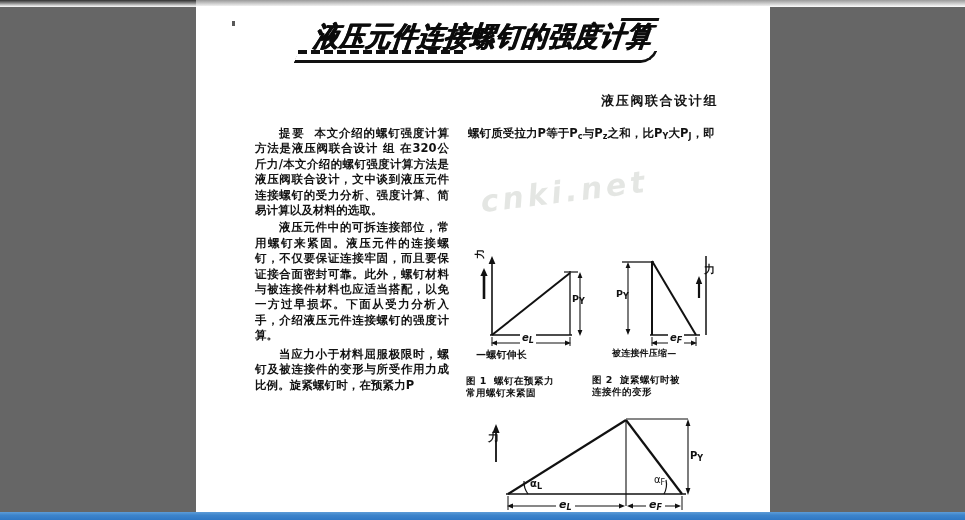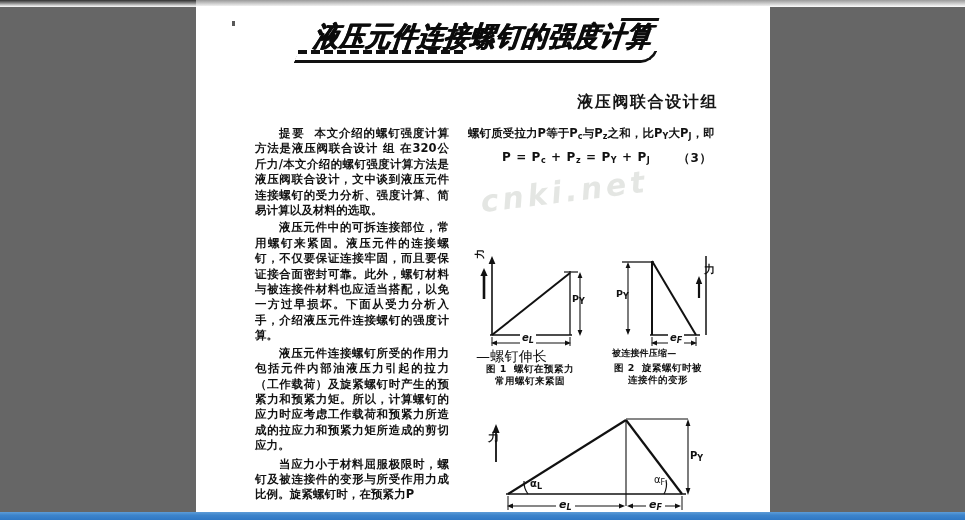--- a/index.html
+++ b/index.html
@@ -59,21 +59,21 @@
     position:absolute;left:102px;top:44px;width:165px;height:4px;
     background:repeating-linear-gradient(to right,#111 0 9px,transparent 9px 13px);
   }
   #title-tick{
     position:absolute;left:425px;top:12px;width:38px;height:3px;background:#111;
     transform:skewX(-14deg);
   }
 
   #byline{
     position:absolute;right:52px;top:86px;
-    font-size:16px;font-weight:700;letter-spacing:1.6px;color:#151515;
+    font-size:13px;font-weight:700;letter-spacing:1.6px;color:#151515;
   }
 
   
   .col{position:absolute;}
   #col-left{left:59px;top:120px;width:194px;}
   #col-right{left:272px;top:120px;width:250px;}
 
   p.body{
     margin:0 0 2px 0;
     font-size:11.5px;
@@ -114,23 +114,24 @@
     letter-spacing:4px;
     transform:rotate(-7deg);
     pointer-events:none;user-select:none;
     white-space:nowrap;
   }
 
   
   .fig{position:absolute;}
   .fig svg{display:block;}
   .figcap{
-    position:absolute;text-align:center;
+    position:absolute;
     font-size:9.5px;font-weight:700;line-height:12px;color:#101010;
     letter-spacing:0.5px;
+    margin-top:12px;
   }
   .figcap .fnum{margin-right:7px;}
 </style>
 </head>
 <body>
 
 <div id="viewer">
 
   <div id="top-strip"></div>
   <div id="top-strip-right"></div>
@@ -150,34 +151,29 @@
 
     <div id="watermark">cnki.net</div>
 
     <div class="col" id="col-left">
 
       <p class="body indent"><span class="lead">提要</span><span>本文介绍的螺钉强度计算方法是液压阀联合设计 组 在320公斤力/本文介绍的螺钉强度计算方法是液压阀联合设计，文中谈到液压元件连接螺钉的受力分析、强度计算、简易计算以及材料的选取。</span></p>
 
       <p class="body indent" style="margin-top:0;">液压元件中的可拆连接部位，常用螺钉来紧固。液压元件的连接螺钉，不仅要保证连接牢固，而且要保证接合面密封可靠。此外，螺钉材料与被连接件材料也应适当搭配，以免一方过早损坏。下面从受力分析入手，介绍液压元件连接螺钉的强度计算。</p>
 
 
-      <p class="body indent">液压元件连接螺钉所受的作用力包括元件内部油液压力引起的拉力（工作载荷）及旋紧螺钉时产生的预紧力和预紧力矩。所以，计算螺钉的应力时应考虑工作载荷和预紧力所造成的拉应力和预紧力矩所造成的剪切应力。</p>
 
       <p class="body indent" style="margin-top:3px;"><span>当应力小于材料屈服极限时，螺钉及被连接件的变形与所受作用力成比例。旋紧螺钉时，在预紧力P</span></p>
 
     </div>
 
     <div class="col" id="col-right">
 
       <p class="body"><span>螺钉质受拉力P等于P</span><sub>c</sub><span>与P</span><sub>z</sub><span>之和，比P</span><sub>Y</sub><span>大P</span><sub>J</sub><span>，即</span></p>
 
-      <div class="formula">
-        <span>P = P<sub>c</sub> + P<sub>z</sub> = P<sub>Y</sub> + P<sub>J</sub></span>
-        <span class="eqno">（3）</span>
-      </div>
 
     </div>
 
     <div class="fig" id="fig1" style="left:272px;top:245px;">
       <svg width="122" height="100" viewBox="0 0 122 100">
 
         <line x1="24" y1="12" x2="24" y2="84" stroke="#111" stroke-width="1.6"></line>
         <polygon points="24,5 20.6,13 27.4,13" fill="#111"></polygon>
 
         <line x1="16" y1="48" x2="16" y2="24" stroke="#111" stroke-width="2.6"></line>
@@ -196,21 +192,21 @@
 
         <line x1="26" y1="92" x2="100" y2="92" stroke="#111" stroke-width="1.1"></line>
         <polygon points="23,92 29,89.6 29,94.4" fill="#111"></polygon>
         <polygon points="103,92 97,89.6 97,94.4" fill="#111"></polygon>
         <line x1="24" y1="86" x2="24" y2="95" stroke="#111" stroke-width="1"></line>
         <line x1="102" y1="86" x2="102" y2="95" stroke="#111" stroke-width="1"></line>
       </svg>
       <div style="position:absolute;left:5px;top:8px;font-size:10px;font-weight:800;transform:rotate(-90deg);transform-origin:left top;">力</div>
       <div style="position:absolute;left:104px;top:42px;font-size:9.5px;font-weight:700;"><span>P</span><sub>Y</sub></div>
       <div style="position:absolute;left:52px;top:81px;font-size:10px;font-weight:700;font-style:italic;background:#fff;padding:0 2px;"><span>e</span><sub>L</sub></div>
-      <div style="position:absolute;left:8px;top:97px;font-size:14px;font-weight:400;letter-spacing:0.2px;">—<span>螺钉伸长</span></div>
+      <div style="position:absolute;left:8px;top:97px;font-size:10px;font-weight:700;letter-spacing:0.2px;">—<span>螺钉伸长</span></div>
       <div class="figcap" style="left:-2px;top:112px;width:128px;">
         <span class="fnum">图 1</span><span>螺钉在预紧力</span><br>
         <span>常用螺钉来紧固</span>
       </div>
     </div>
 
     <div class="fig" id="fig2" style="left:400px;top:240px;">
       <svg width="122" height="105" viewBox="0 0 122 105">
 
         <line x1="26" y1="16" x2="58" y2="16" stroke="#111" stroke-width="1.3"></line>

